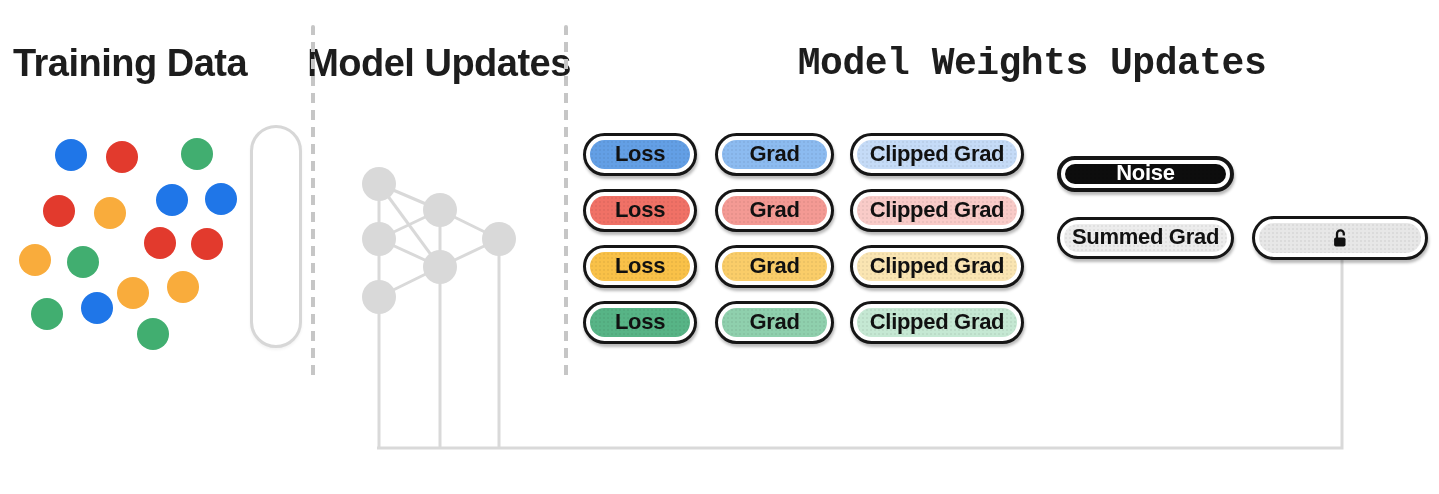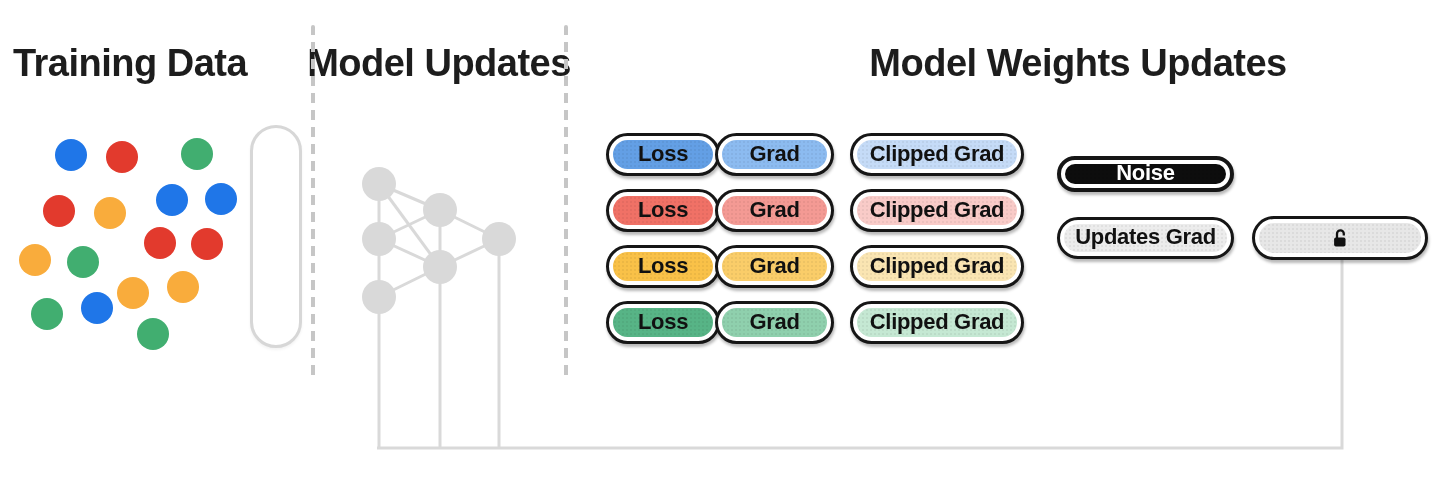--- a/index.html
+++ b/index.html
@@ -72,21 +72,21 @@
     font-weight:700;
     letter-spacing:-0.3px;
     color:#111111;
     white-space:nowrap;
     line-height:1;
     padding-bottom:2px;
   }
   .pill--noise{border-width:4px;}
   .pill--noise .pill-label{color:#ffffff;}
   
-  .col-loss{left:606px;width:114px;}
+  .col-loss{left:583px;width:114px;}
   .col-grad{left:715px;width:119px;text-align:right;}
   .col-clipped{left:850px;width:174px;}
   .row-1{top:133px;height:43px;}
   .row-2{top:189px;height:43px;}
   .row-3{top:245px;height:43px;}
   .row-4{top:301px;height:43px;}
   .pill-noise{left:1057px;top:156px;width:177px;height:36px;}
   .pill-summed{left:1057px;top:217px;width:177px;height:42px;}
   .pill-private{left:1252px;top:216px;width:176px;height:44px;}
   .lock-icon{flex:0 0 auto;display:block;}
@@ -121,21 +121,21 @@
       <circle cx="440" cy="210" r="17"></circle>
       <circle cx="379" cy="239" r="17"></circle>
       <circle cx="499" cy="239" r="17"></circle>
       <circle cx="440" cy="267" r="17"></circle>
       <circle cx="379" cy="297" r="17"></circle>
     </g>
   </svg>
 
   <div class="section-title" style="left:130px;top:42px;">Training Data</div>
   <div class="section-title" style="left:439px;top:42px;">Model Updates</div>
-  <div class="section-title" style="left:1078px;top:42px;">Model Weights Updates</div>
+  <div class="section-title" style="left:1032px;top:42px;font-family:Liberation Mono, monospace;">Model Weights Updates</div>
 
   <div class="divider" style="left:311px;"></div>
   <div class="divider" style="left:564px;"></div>
 
   <div>
       <div class="dot" style="left: 55px; top: 139px; background-color: rgb(31, 118, 232);"></div>
       <div class="dot" style="left: 106px; top: 141px; background-color: rgb(226, 58, 45);"></div>
       <div class="dot" style="left: 181px; top: 138px; background-color: rgb(65, 174, 112);"></div>
       <div class="dot" style="left: 156px; top: 184px; background-color: rgb(31, 118, 232);"></div>
       <div class="dot" style="left: 205px; top: 183px; background-color: rgb(31, 118, 232);"></div>
@@ -219,21 +219,21 @@
   </div>
 
   <div class="pill pill--noise pill-noise">
     <div class="pill-inner" style="background-color: rgb(13, 13, 13);">
       <span class="pill-label">Noise</span>
     </div>
   </div>
 
   <div class="pill pill-summed">
     <div class="pill-inner" style="background-color: rgb(236, 236, 236);">
-      <span class="pill-label">Updates Grad</span>
+      <span class="pill-label">Summed Grad</span>
     </div>
   </div>
 
   <div class="pill pill-private">
     <div class="pill-inner" style="background-color: rgb(231, 231, 231);">
       <svg class="lock-icon" width="17" height="20" viewBox="0 0 17 20">
         <path d="M5 10 V5.8 a3.4 3.4 0 0 1 6.8 0 V7.6" fill="none" stroke="#111" stroke-width="2.3"></path>
         <rect x="2.1" y="9.4" width="11.4" height="9.2" rx="1.8" fill="#111"></rect>
       </svg>
     </div>

